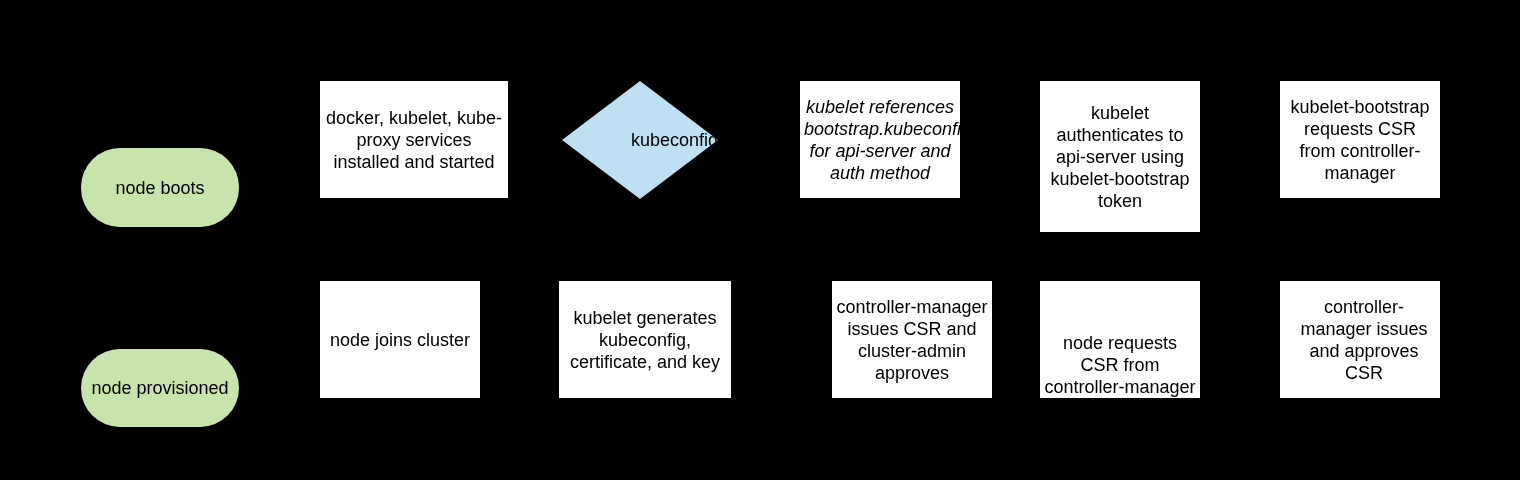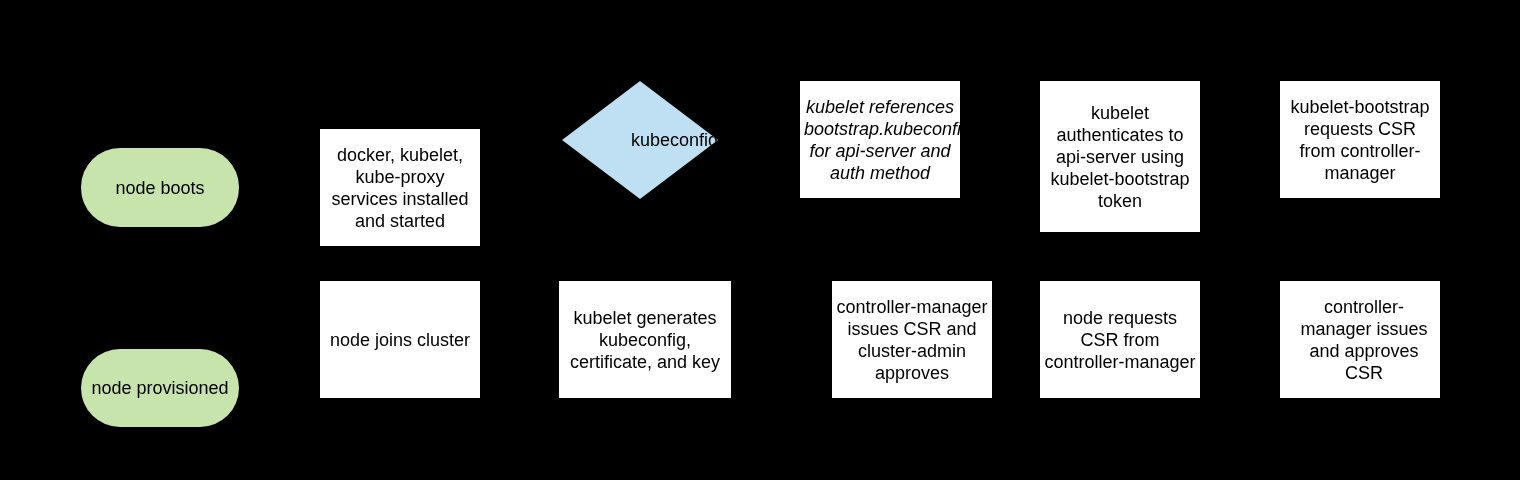--- a/index.html
+++ b/index.html
@@ -47,21 +47,21 @@
 </style>
 </head>
 <body>
 
 <div class="canvas">
 
   <div class="node terminator" style="left:81px; top:100px; width:158px; height:79px;">
     <span class="label">node boots</span>
   </div>
 
-  <div class="node process" style="left:320px; top:81px; width:160px; height:117px;margin-top:48px;">
+  <div class="node process" style="left:320px; top:81px; width:188px; height:117px;">
     <span class="label">docker, kubelet, kube-proxy services installed and started</span>
   </div>
 
   <div class="node decision" style="left:562px; top:81px; width:156px; height:118px;">
     <span class="label">kubeconfig</span>
   </div>
 
   <div class="node process" style="left:800px; top:81px; width:160px; height:117px;font-style:italic;">
     <span class="label">kubelet references bootstrap.kubeconfig for api-server and auth method</span>
   </div>
@@ -83,21 +83,21 @@
   </div>
 
   <div class="node process" style="left:559px; top:281px; width:172px; height:117px;">
     <span class="label">kubelet generates kubeconfig, certificate, and key</span>
   </div>
 
   <div class="node process" style="left:832px; top:281px; width:160px; height:117px;">
     <span class="label">controller-manager issues CSR and cluster-admin approves</span>
   </div>
 
-  <div class="node process" style="left:1040px; top:281px; width:160px; height:117px;">
+  <div class="node process" style="left:1040px; top:281px; width:160px; height:117px;align-items:flex-end;">
     <span class="label">node requests CSR from controller-manager</span>
   </div>
 
   <div class="node process" style="left:1280px; top:281px; width:160px; height:117px;padding-left:12px;">
     <span class="label">controller-manager issues and approves CSR</span>
   </div>
 
 </div>
 
 </body></html>

